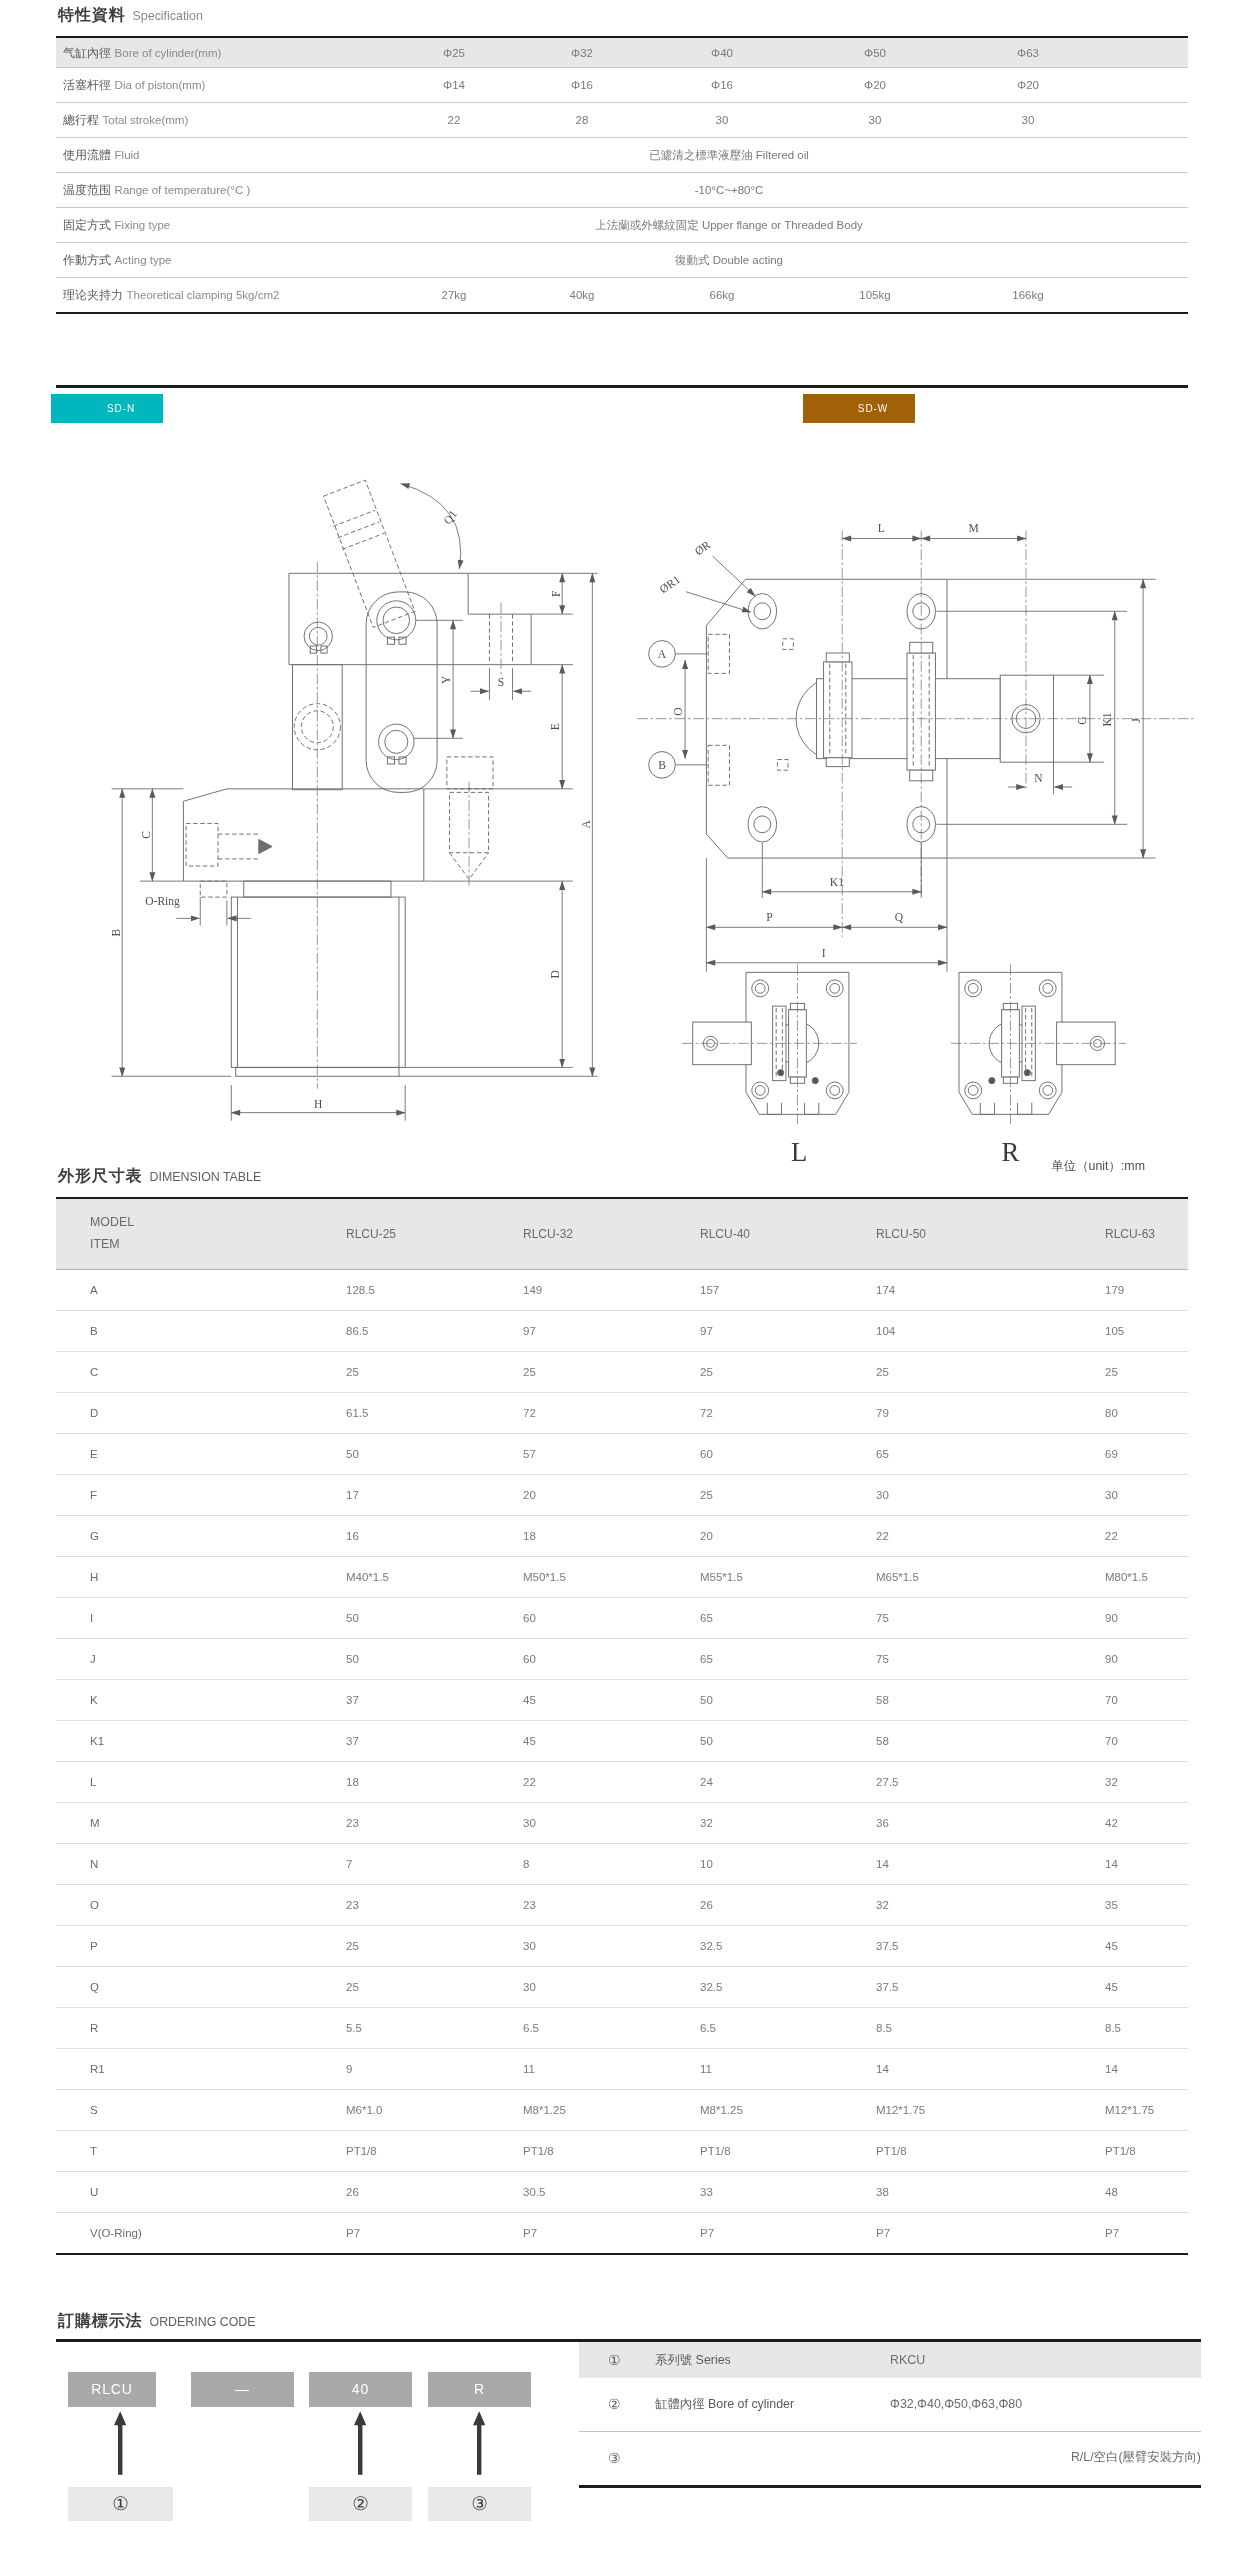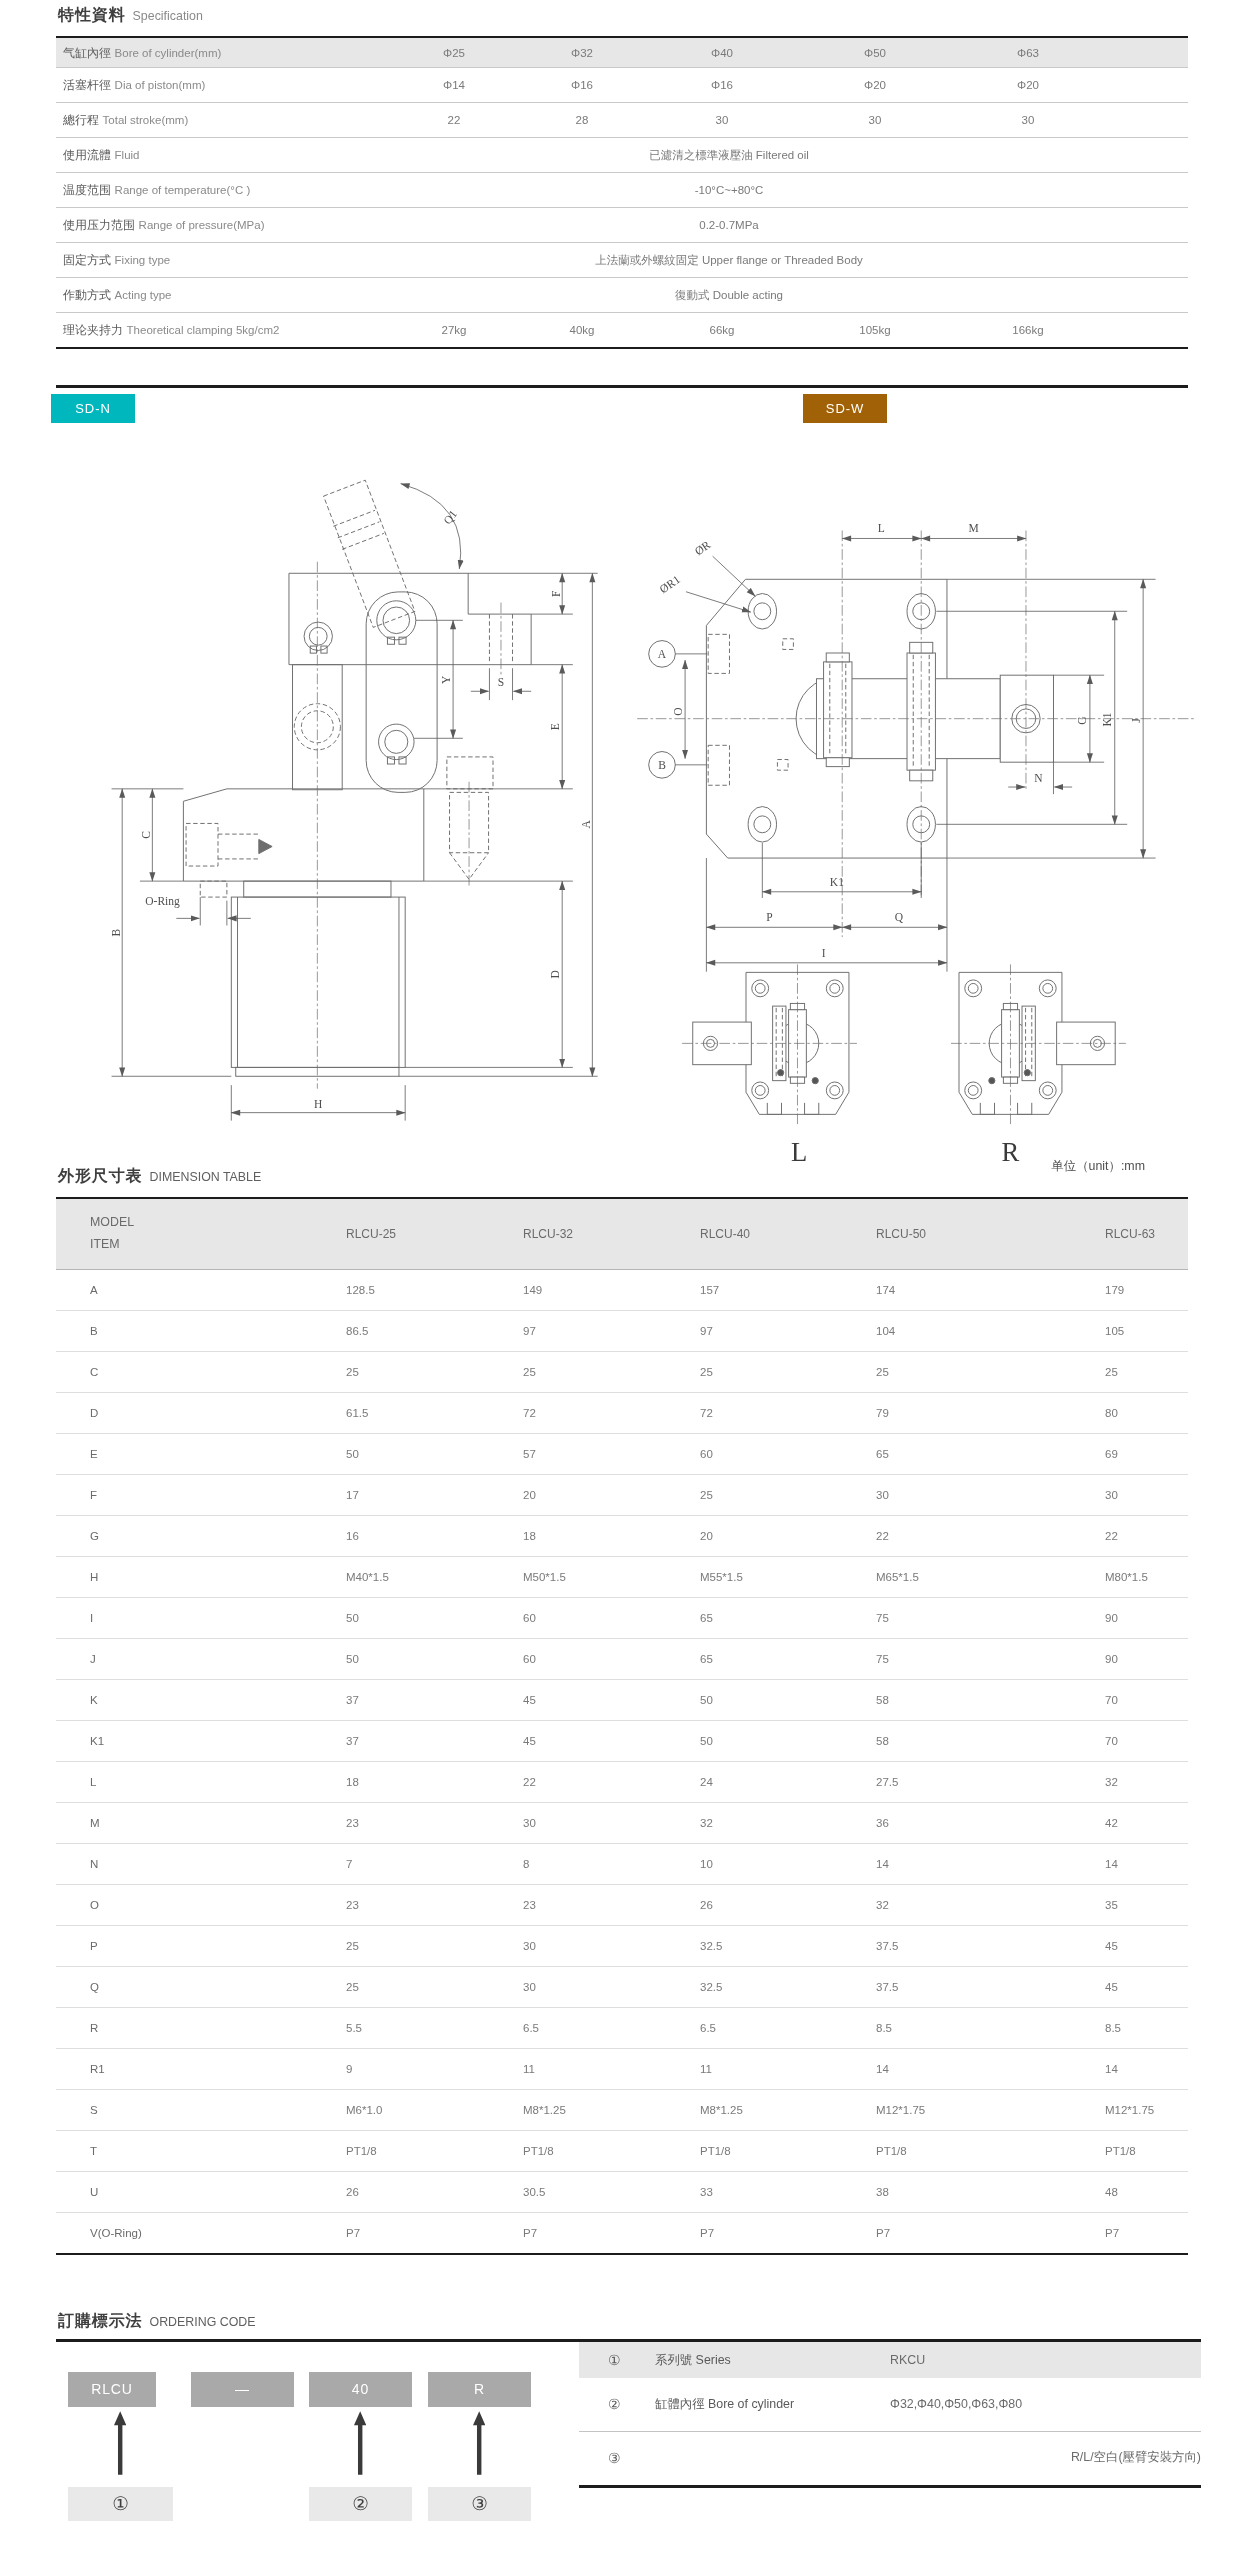--- a/index.html
+++ b/index.html
@@ -19,21 +19,21 @@
   .spec-row:last-child{border-bottom:none;}
   .spec-row.hdr{height:29px;background:#e7e7e7;}
   .spec-row .lab{position:absolute;left:7px;top:50%;transform:translateY(-50%);white-space:nowrap;}
   .spec-row .lab .zh{font-size:12px;color:#5a5a5a;}
   .spec-row .lab .en{font-size:11.5px;color:#8a8a8a;margin-left:3.6px;}
   .spec-row .v{position:absolute;top:50%;transform:translate(-50%,-50%);font-size:11.5px;color:#7a7a7a;white-space:nowrap;}
   .spec-row .c0{left:398px;} .spec-row .c1{left:526px;} .spec-row .c2{left:666px;}
   .spec-row .c3{left:819px;} .spec-row .c4{left:972px;}
   .spec-row .merged{position:absolute;left:673px;top:50%;transform:translate(-50%,-50%);font-size:11.5px;color:#7a7a7a;white-space:nowrap;}
   
-  .badge{position:absolute;top:394px;height:29px;line-height:29px;text-align:center;color:#fff;font-size:13px;letter-spacing:0.9px;}
+  .badge{position:absolute;top:394px;height:29px;line-height:29px;text-align:center;color:#fff;font-size:10px;letter-spacing:0.9px;padding-left:28px;}
   
   #dim-table{position:absolute;left:56px;top:1197px;width:1132px;border-top:2.7px solid #1c1c1c;border-bottom:2.7px solid #1c1c1c;}
   .dim-hdr{position:relative;height:70px;background:#e7e7e7;border-bottom:0.9px solid #b5b5b5;}
   .dim-hdr .model{position:absolute;left:34px;top:12.4px;font-size:12.4px;color:#6b6b6b;line-height:22px;}
   .dim-hdr .col{position:absolute;top:50%;transform:translateY(-50%);font-size:12px;color:#6b6b6b;}
   .dim-row{position:relative;height:40px;border-bottom:0.9px solid #dedede;}
   .dim-row:last-child{border-bottom:none;}
   .dim-row .item{position:absolute;left:34px;top:50%;transform:translateY(-50%);font-size:11.5px;color:#6b6b6b;white-space:nowrap;}
   .dim-row .dv{position:absolute;top:50%;transform:translateY(-50%);font-size:11.5px;color:#7a7a7a;white-space:nowrap;}
   .d0{left:290px;} .d1{left:467px;} .d2{left:644px;} .d3{left:820px;} .d4{left:1005px;margin-left:44px;}
@@ -102,29 +102,20 @@
       <span class="merged">已濾清之標準液壓油 Filtered oil</span>
     </div>
       <div class="spec-row">
       <span class="lab"><span class="zh">温度范围</span><span class="en">Range of temperature(°C )</span></span>
       <span class="v c0"></span>
       <span class="v c1"></span>
       <span class="v c2"></span>
       <span class="v c3"></span>
       <span class="v c4"></span>
       <span class="merged">-10°C~+80°C</span>
-    </div>
-      <div class="spec-row">
-      <span class="lab"><span class="zh">使用压力范围</span><span class="en">Range of pressure(MPa)</span></span>
-      <span class="v c0"></span>
-      <span class="v c1"></span>
-      <span class="v c2"></span>
-      <span class="v c3"></span>
-      <span class="v c4"></span>
-      <span class="merged">0.2-0.7MPa</span>
     </div>
       <div class="spec-row">
       <span class="lab"><span class="zh">固定方式</span><span class="en">Fixing type</span></span>
       <span class="v c0"></span>
       <span class="v c1"></span>
       <span class="v c2"></span>
       <span class="v c3"></span>
       <span class="v c4"></span>
       <span class="merged">上法蘭或外螺紋固定 Upper  flange or Threaded Body</span>
     </div>

